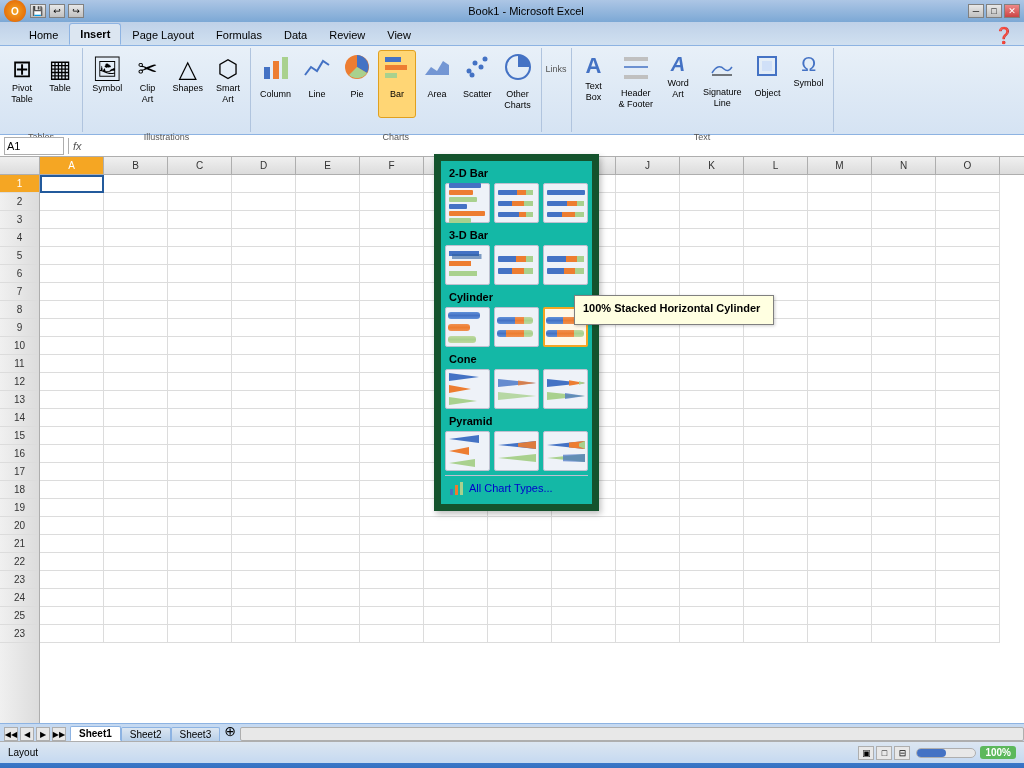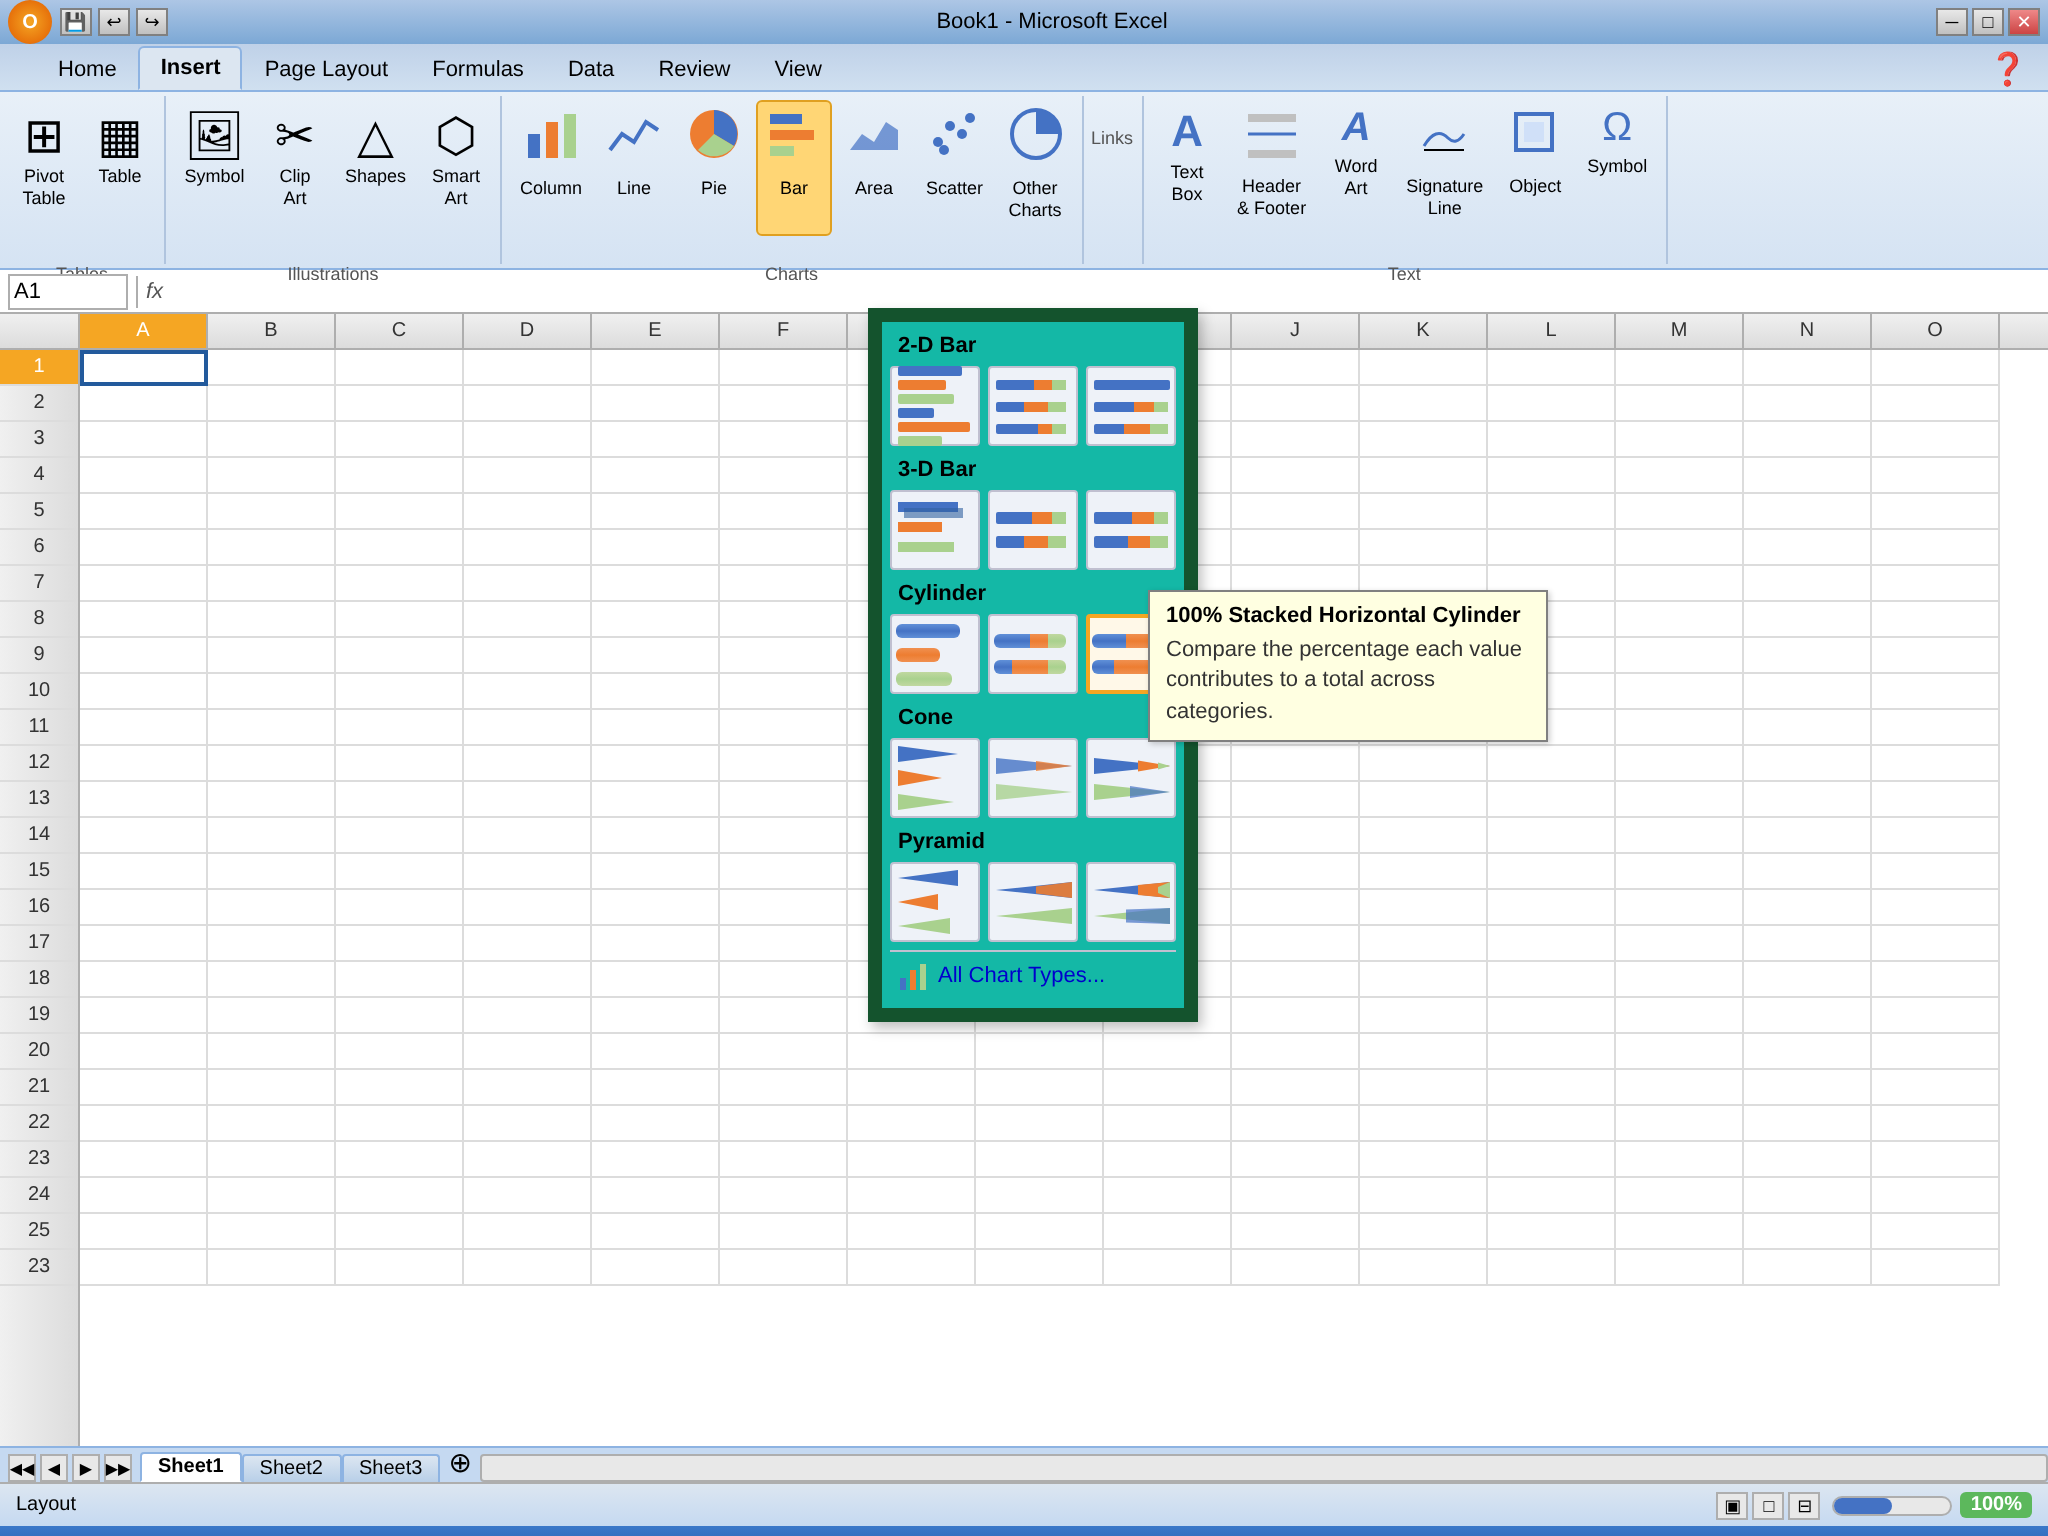--- a/index.html
+++ b/index.html
@@ -1255,21 +1255,20 @@
         <rect x="1" y="9" width="3" height="6" fill="#4472c4"></rect>
         <rect x="6" y="5" width="3" height="10" fill="#ed7d31"></rect>
         <rect x="11" y="2" width="3" height="13" fill="#a9d18e"></rect>
       </svg>
     <span>All Chart Types...</span>
   </div>
 </div>
 
 <div id="tooltip">
   <div class="tooltip-title">100% Stacked Horizontal Cylinder</div>
-  <div class="tooltip-body">Compare the percentage each value contributes to a total across categories.</div>
 </div>
 
 <div id="taskbar">
 
   <div class="taskbar-spacer"></div>
 
   <div class="taskbar-spacer"></div>
 
 </div>
 

